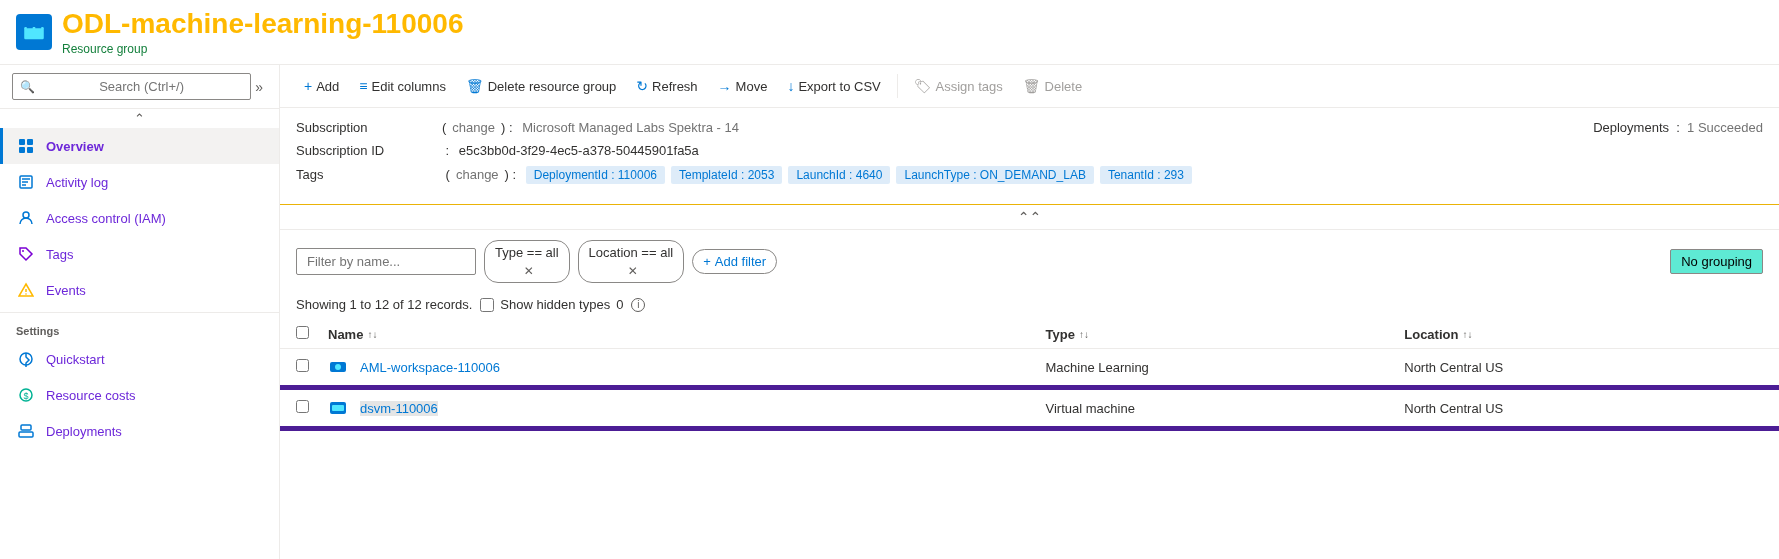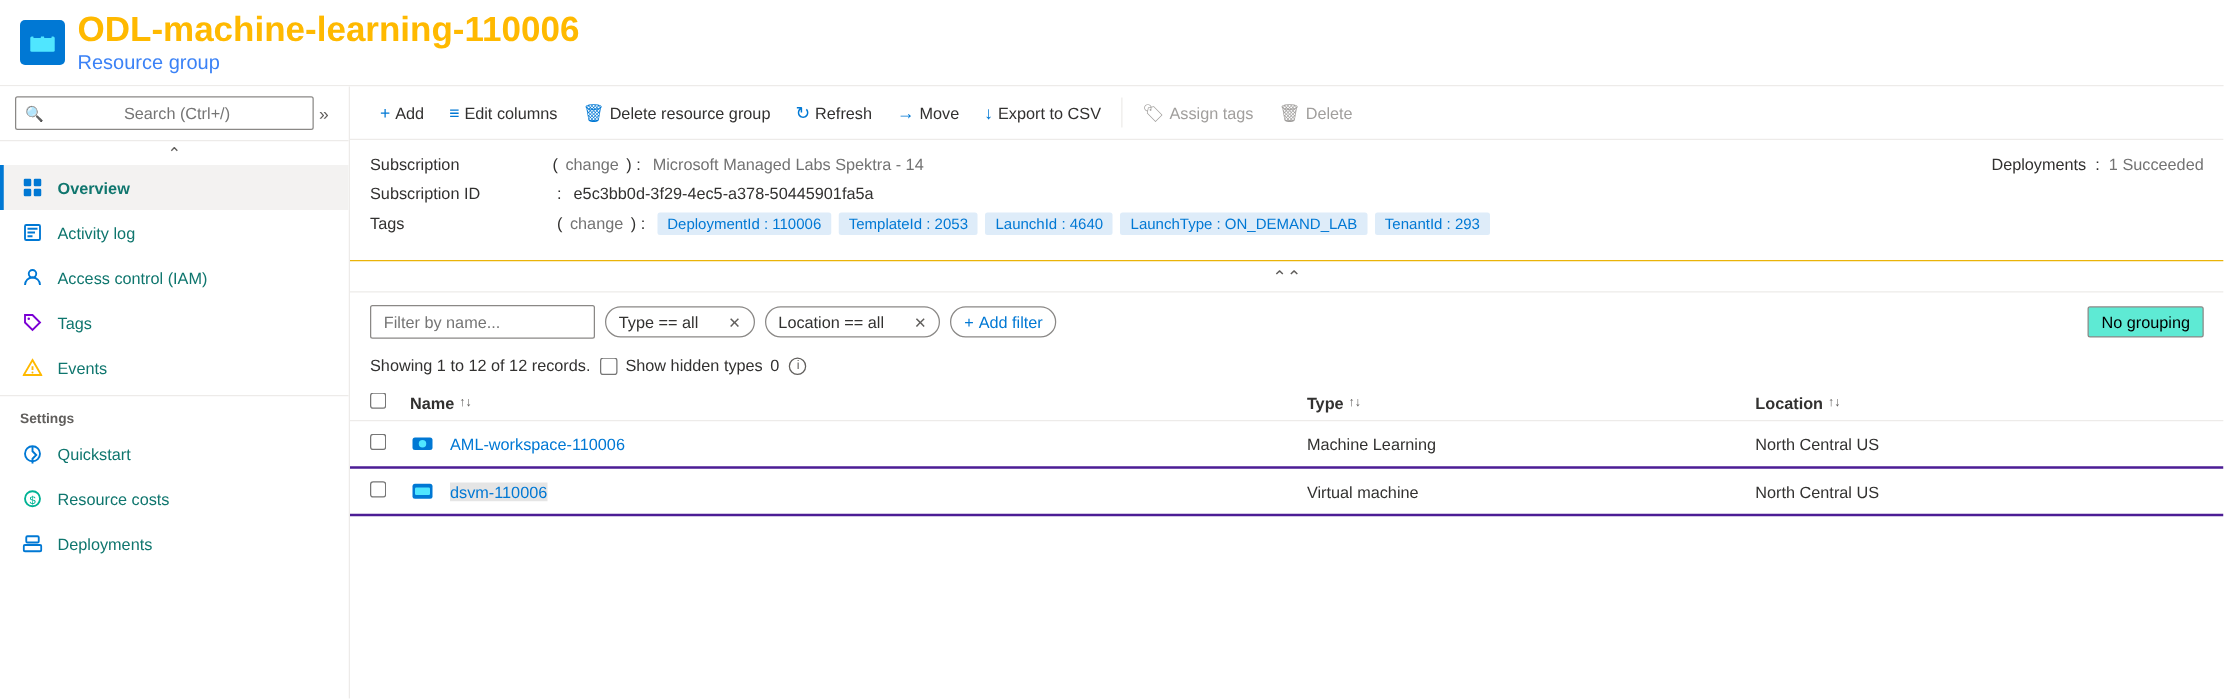--- a/index.html
+++ b/index.html
@@ -5,34 +5,34 @@
     * { box-sizing: border-box; margin: 0; padding: 0; }
     body { font-family: 'Segoe UI', Arial, sans-serif; font-size: 13px; color: #323130; background: #fff; overflow: hidden; }
     
     .app-container { display: flex; flex-direction: column; height: 559px; width: 1779px; }
     
     
     .header { display: flex; align-items: center; padding: 8px 16px; background: #fff; border-bottom: 1px solid #edebe9; min-height: 56px; }
     .header-icon { width: 36px; height: 36px; background: #0078d4; border-radius: 4px; display: flex; align-items: center; justify-content: center; margin-right: 10px; flex-shrink: 0; }
     .header-icon svg { width: 22px; height: 22px; }
     .header-title { font-size: 28px; font-weight: 700; color: #ffb900; }
-    .header-subtitle { font-size: 16px; color: #3b82f6; margin-top: 2px; }
+    .header-subtitle { font-size: 12px; color: #15803d; margin-top: 2px; }
     
     
     .body-layout { display: flex; flex: 1; overflow: hidden; }
     
     
     .sidebar { width: 280px; background: #fff; border-right: 1px solid #edebe9; display: flex; flex-direction: column; overflow-y: auto; flex-shrink: 0; }
     .sidebar-search { padding: 8px 12px; border-bottom: 1px solid #edebe9; position: relative; display: flex; align-items: center; }
     .sidebar-search input { width: 100%; border: 1px solid #8a8886; border-radius: 2px; padding: 5px 8px 5px 28px; font-size: 13px; outline: none; text-align: center; }
     .sidebar-search .search-icon-inner { position: absolute; left: 20px; color: #605e5c; font-size: 12px; }
     .collapse-btn { margin-left: auto; cursor: pointer; color: #605e5c; font-size: 14px; padding: 4px; }
     
     .sidebar-nav { flex: 1; }
-    .nav-item { display: flex; align-items: center; padding: 8px 16px; cursor: pointer; font-size: 13px; color: #0f766e; position: relative; }
+    .nav-item { display: flex; align-items: center; padding: 8px 16px; cursor: pointer; font-size: 13px; color: #6d28d9; position: relative; }
     .nav-item.active { background: #f3f2f1; font-weight: 600; }
     .nav-item.active::before { content: ''; position: absolute; left: 0; top: 0; bottom: 0; width: 3px; background: #0078d4; }
     .nav-icon { width: 20px; height: 20px; margin-right: 10px; display: flex; align-items: center; justify-content: center; flex-shrink: 0; }
     .nav-scroll-btn { display: flex; justify-content: center; padding: 2px; }
     .nav-scroll-btn span { cursor: pointer; color: #605e5c; }
     
     .settings-label { font-size: 11px; font-weight: 600; color: #605e5c; padding: 8px 16px 4px; text-transform: none; }
     .settings-divider { border: none; border-top: 1px solid #edebe9; margin: 4px 0; }
     
     
@@ -60,41 +60,41 @@
     .tags-row { display: flex; align-items: center; flex-wrap: wrap; gap: 6px; }
     .tag-badge { background: #deecf9; color: #0078d4; padding: 2px 8px; border-radius: 2px; font-size: 12px; }
     
     
     .collapse-row { display: flex; justify-content: center; padding: 4px; border-bottom: 1px solid #edebe9; }
     .collapse-row span { cursor: pointer; color: #605e5c; font-size: 14px; }
     
     
     .filter-bar { display: flex; align-items: center; padding: 10px 16px; gap: 8px; flex-shrink: 0; }
     .filter-input { border: 1px solid #8a8886; border-radius: 2px; padding: 5px 10px; font-size: 13px; width: 180px; outline: none; }
-    .filter-chip { display: flex; align-items: center; gap: 20px; border: 1px solid #8a8886; border-radius: 14px; padding: 4px 10px; font-size: 13px; background: #fff; cursor: pointer; }
+    .filter-chip { display: flex; align-items: center; gap: 4px; border: 1px solid #8a8886; border-radius: 14px; padding: 4px 10px; font-size: 13px; background: #fff; cursor: pointer; flex-direction: column; }
     .filter-chip .chip-x { cursor: pointer; color: #605e5c; font-size: 12px; margin-left: 4px; }
     .add-filter-btn { display: flex; align-items: center; gap: 4px; border: 1px solid #8a8886; border-radius: 14px; padding: 4px 10px; font-size: 13px; background: #fff; cursor: pointer; color: #0078d4; }
     .no-grouping-btn { margin-left: auto; border: 1px solid #8a8886; border-radius: 2px; padding: 4px 10px; font-size: 13px; background: #5eead4; cursor: pointer; }
     
     
     .records-bar { display: flex; align-items: center; padding: 4px 16px 8px; font-size: 13px; gap: 8px; flex-shrink: 0; }
     .records-bar label { display: flex; align-items: center; gap: 6px; cursor: pointer; }
     .records-bar input[type="checkbox"] { width: 14px; height: 14px; }
     .info-circle { display: inline-flex; align-items: center; justify-content: center; width: 14px; height: 14px; border: 1px solid #605e5c; border-radius: 50%; font-size: 10px; color: #605e5c; cursor: pointer; }
     
     
     .resource-table { flex: 1; overflow-y: auto; }
     .table-header { display: flex; align-items: center; padding: 6px 16px; border-bottom: 1px solid #edebe9; font-size: 13px; font-weight: 600; background: #fff; position: sticky; top: 0; }
     .col-check { width: 32px; flex-shrink: 0; }
     .col-name { flex: 2; display: flex; align-items: center; gap: 4px; }
     .col-type { flex: 1; display: flex; align-items: center; gap: 4px; }
     .col-location { flex: 1; display: flex; align-items: center; gap: 4px; }
     .sort-icon { font-size: 10px; color: #605e5c; }
     
-    .table-row { display: flex; align-items: center; padding: 8px 16px; border-bottom: 2px solid #4c1d95; font-size: 13px; }
+    .table-row { display: flex; align-items: center; padding: 8px 16px; border-bottom: 5px solid #4c1d95; font-size: 13px; }
     .row-icon { width: 20px; height: 20px; margin-right: 8px; display: flex; align-items: center; justify-content: center; flex-shrink: 0; }
     .row-name-link { color: #0078d4; cursor: pointer; text-decoration: none; }
     .row-name-highlight { background: #e5e5e5; color: #0078d4; cursor: pointer; }
   </style>
 </head>
 <body>
 
 <div class="app-container">
 
   <div class="header">

